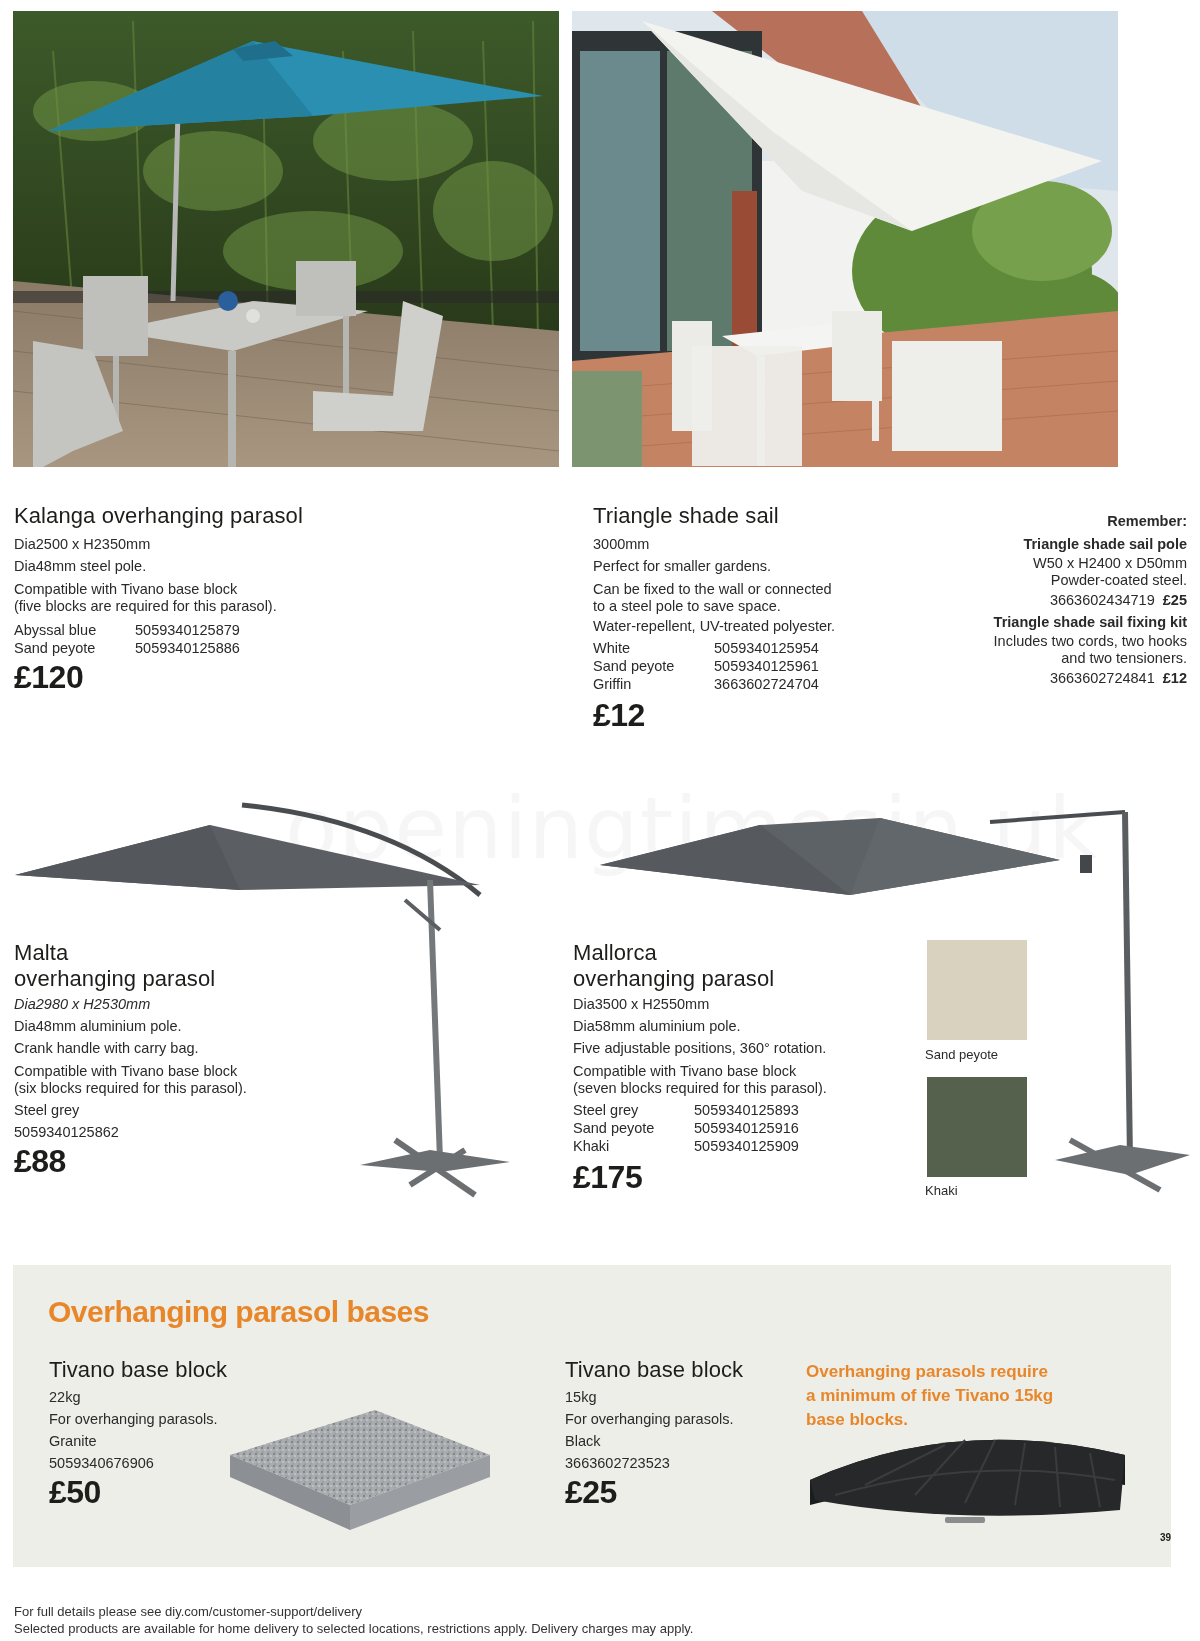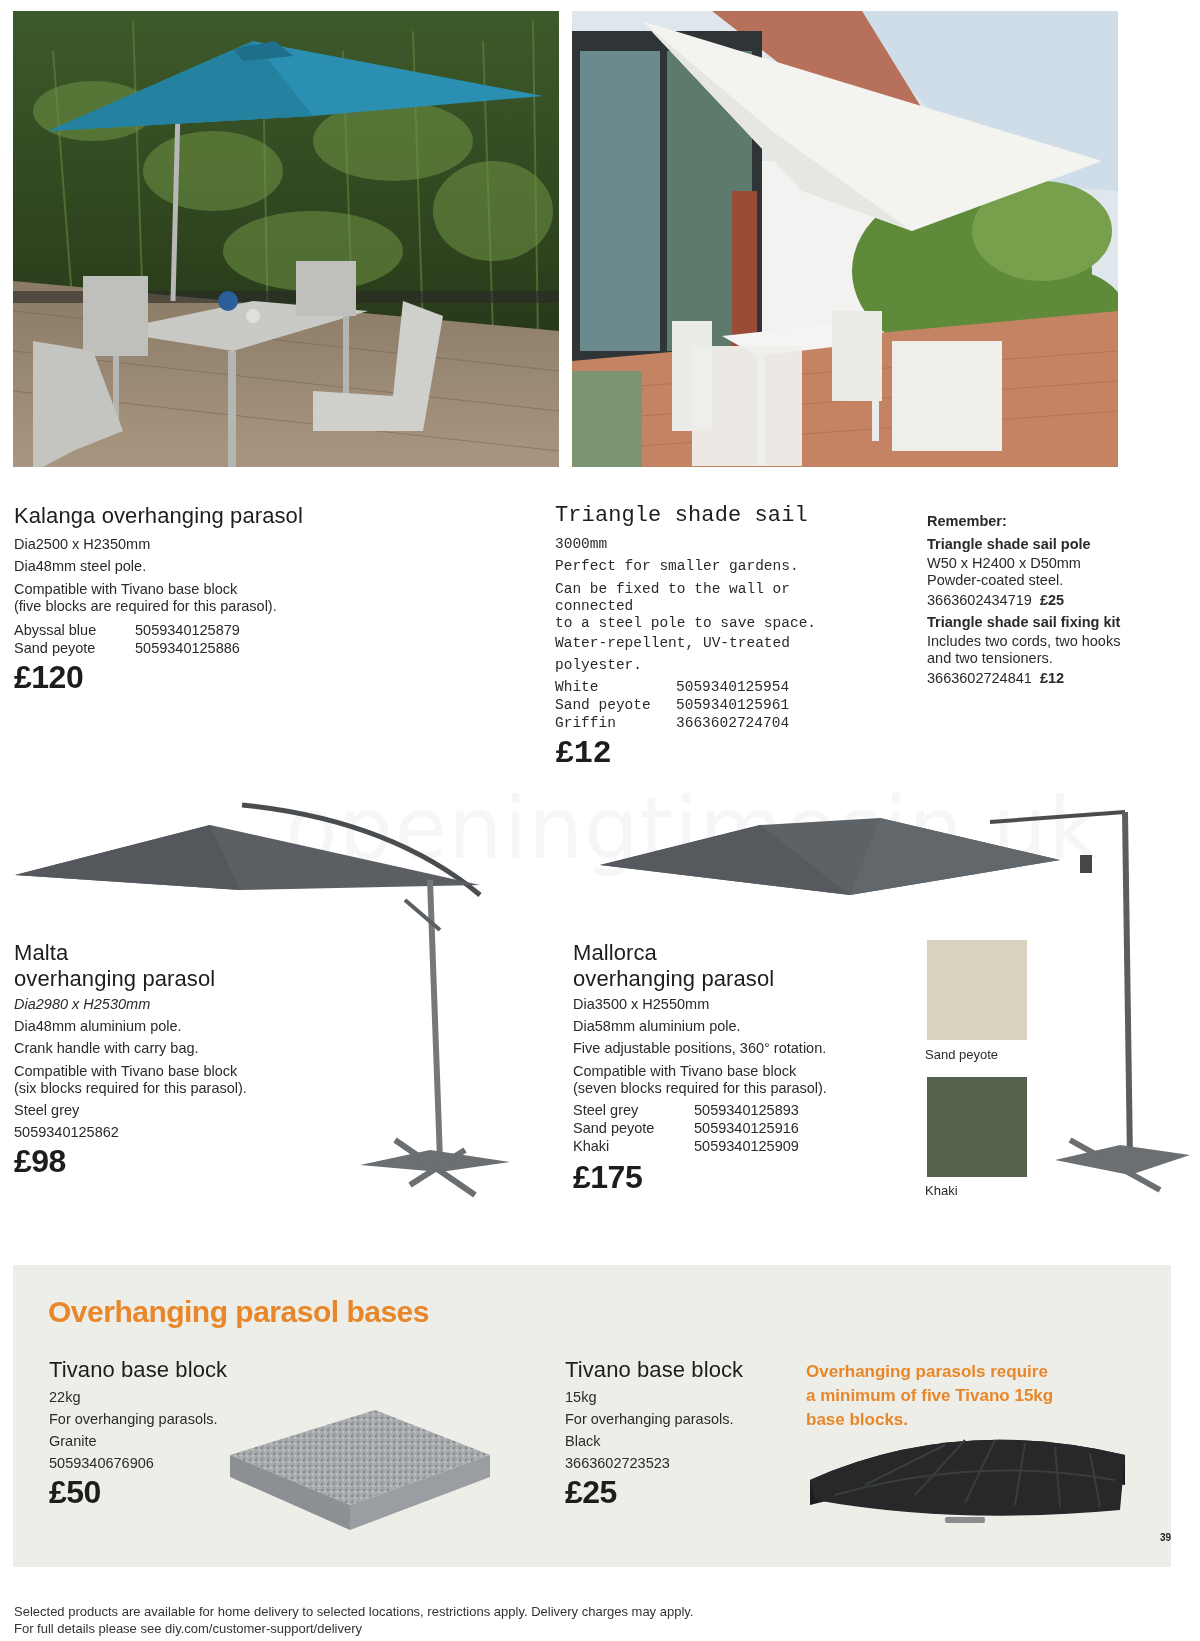--- a/index.html
+++ b/index.html
@@ -137,21 +137,21 @@
       <span>5059340125879</span>
     </div>
     <div class="var-row">
       <span class="v-name">Sand peyote</span>
       <span>5059340125886</span>
     </div>
   </div>
   <div class="price" style="margin-top:2px;">£120</div>
 </div>
 
-<div class="abs" style="left:555px; top:503px; width:300px;font-family:Liberation Mono, monospace;">
+<div class="abs" style="left:593px; top:503px; width:300px;">
   <div class="title">Triangle shade sail</div>
   <div class="line" style="margin-top:4px;">3000mm</div>
   <div class="line">Perfect for smaller gardens.</div>
   <div class="line tight gap">Can be fixed to the wall or connected</div>
   <div class="line tight">to a steel pole to save space.</div>
   <div class="line">Water-repellent, UV-treated polyester.</div>
   <div style="margin-top:2px;">
     <div class="var-row">
       <span class="v-name">White</span>
       <span>5059340125954</span>
@@ -161,21 +161,21 @@
       <span>5059340125961</span>
     </div>
     <div class="var-row">
       <span class="v-name">Griffin</span>
       <span>3663602724704</span>
     </div>
   </div>
   <div class="price" style="margin-top:4px;">£12</div>
 </div>
 
-<div class="abs" style="left:927px; top:512px; width:260px;">
+<div class="abs" style="left:927px; top:512px; width:260px;text-align:right;">
   <div class="line bold" style="line-height:19px;">Remember:</div>
   <div class="line bold" style="line-height:22px; margin-top:2px;">Triangle shade sail pole</div>
   <div class="line tight">W50 x H2400 x D50mm</div>
   <div class="line tight">Powder-coated steel.</div>
   <div class="line">
     <span>3663602434719</span>&nbsp;
     <span class="bold">£25</span>
   </div>
   <div class="line bold">Triangle shade sail fixing kit</div>
   <div class="line tight">Includes two cords, two hooks</div>
@@ -211,21 +211,21 @@
 <div class="abs" style="left:14px; top:940px; width:320px;">
   <div class="title">Malta</div>
   <div class="title">overhanging parasol</div>
   <div class="line" style="margin-top:1px;font-style:italic;">Dia2980 x H2530mm</div>
   <div class="line">Dia48mm aluminium pole.</div>
   <div class="line">Crank handle with carry bag.</div>
   <div class="line tight gap">Compatible with Tivano base block</div>
   <div class="line tight">(six blocks required for this parasol).</div>
   <div class="line" style="margin-top:2px;">Steel grey</div>
   <div class="line">5059340125862</div>
-  <div class="price">£98</div>
+  <div class="price">£88</div>
 </div>
 
 <div class="abs" style="left:573px; top:940px; width:310px;">
   <div class="title">Mallorca</div>
   <div class="title">overhanging parasol</div>
   <div class="line" style="margin-top:1px;">Dia3500 x H2550mm</div>
   <div class="line">Dia58mm aluminium pole.</div>
   <div class="line">Five adjustable positions, 360° rotation.</div>
   <div class="line tight gap">Compatible with Tivano base block</div>
   <div class="line tight">(seven blocks required for this parasol).</div>
@@ -302,16 +302,16 @@
     <line x1="160" y1="78" x2="190" y2="15"></line>
       <line x1="210" y1="80" x2="220" y2="18"></line>
     <line x1="255" y1="82" x2="250" y2="22"></line>
       <line x1="295" y1="82" x2="285" y2="28"></line>
   </g>
   <path d="M30,70 Q170,30 310,55" stroke="#3a3c3e" stroke-width="2" fill="none"></path>
   <rect x="140" y="92" width="40" height="6" rx="2" fill="#8a8c8e"></rect>
 </svg>
 
 <div class="abs" style="left:14px; top:1603px;">
+  <div class="footer-line">For full details please see diy.com/customer-support/delivery</div>
   <div class="footer-line">Selected products are available for home delivery to selected locations, restrictions apply. Delivery charges may apply.</div>
-  <div class="footer-line">For full details please see diy.com/customer-support/delivery</div>
 </div>
 <div class="abs" style="left:1160px; top:1532px; font-size:10px; font-weight:700; color:#1d1d1b;">39</div>
 
 </body></html>

